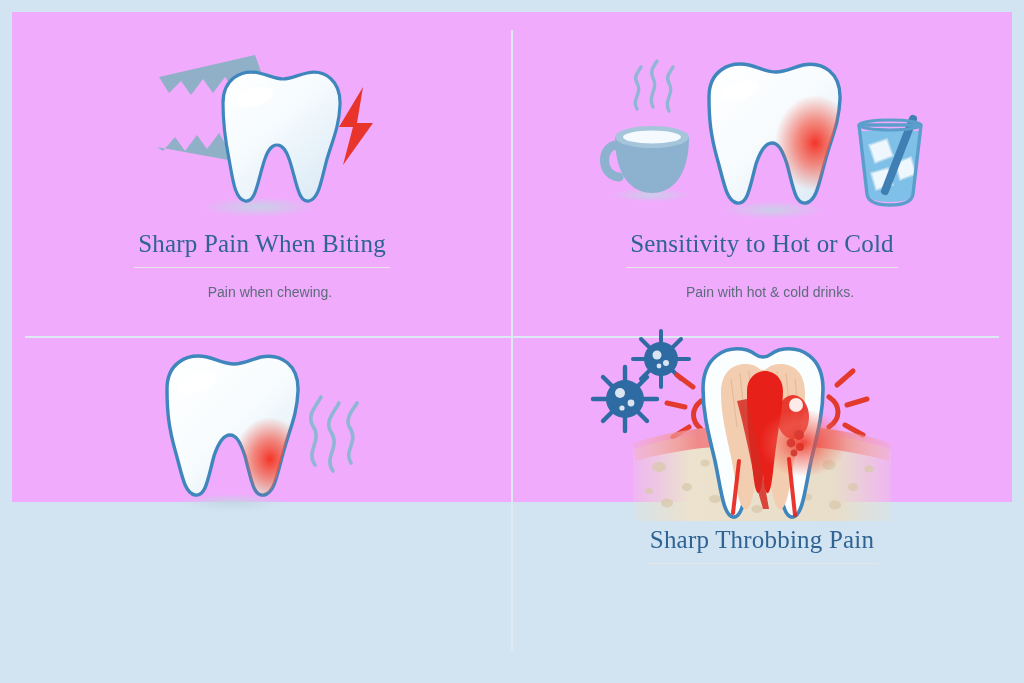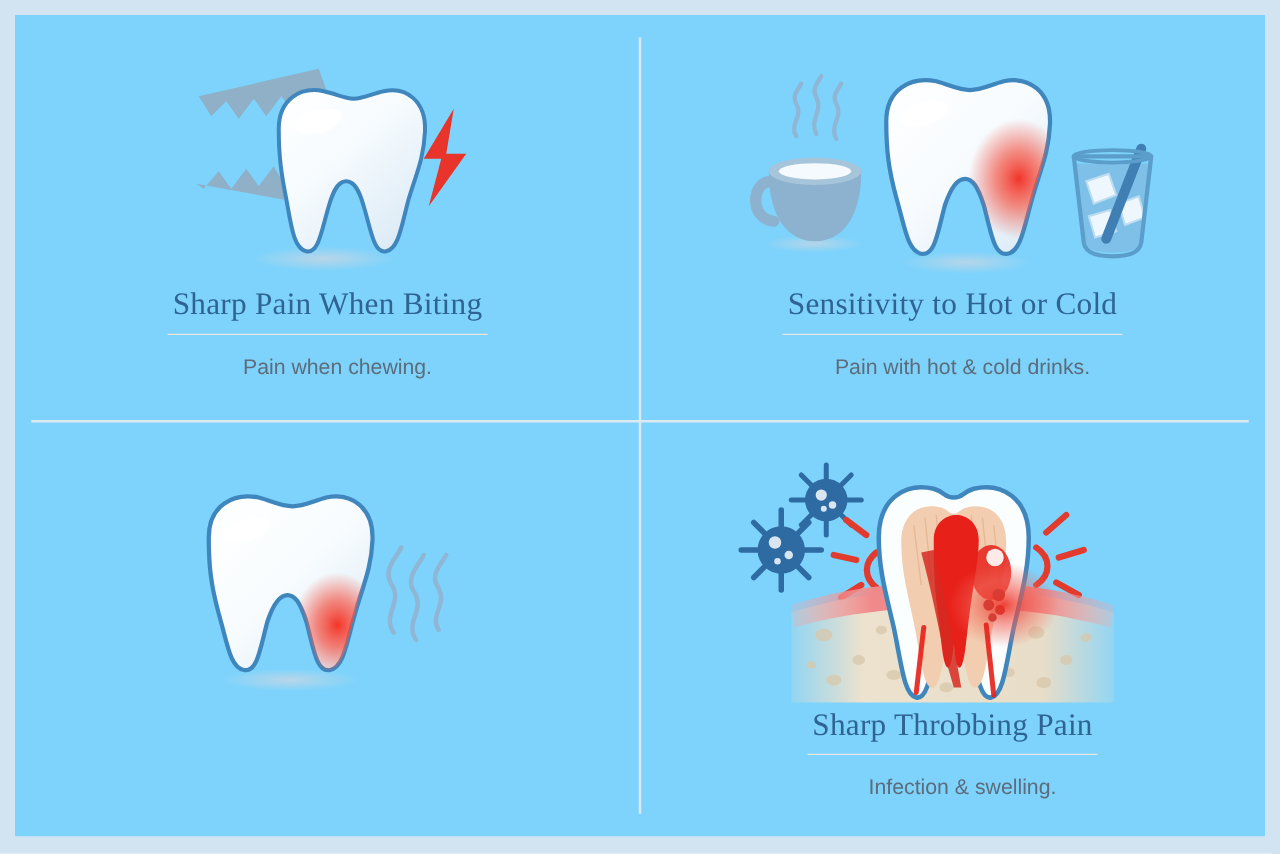--- a/index.html
+++ b/index.html
@@ -21,22 +21,22 @@
     width: 1024px;
     height: 683px;
     background: #d2e4f2;
     box-sizing: border-box;
   }
   .card {
     position: absolute;
     left: 12px;
     top: 12px;
     width: 1000px;
-    height: 657px;
-    background: #7dd3fc;
+    height: 490px;
+    background: #f0abfc;
     box-sizing: border-box;
   }
 
   
   .grid {
     position: absolute;
     inset: 0;
     display: grid;
     grid-template-columns: 1fr 1fr;
     grid-template-rows: 1fr 1fr;
@@ -88,21 +88,21 @@
     letter-spacing: 0.2px;
     line-height: 1.1;
     display: inline-block;
     padding: 0 4px 9px 4px;
     border-bottom: 1px solid #e6e6e6;
     white-space: nowrap;
   }
   .subtitle {
     margin-top: 16px;
     font-family: "Liberation Sans", sans-serif;
-    font-size: 17px;
+    font-size: 14px;
     color: #5d6c7b;
     line-height: 1.2;
     padding-left: 16px;
   }
 
   
   svg { display: block; overflow: visible; }
 </style>
 </head>
 <body>
@@ -428,19 +428,18 @@
             <ellipse cx="206" cy="112" rx="44" ry="34" fill="url(#infGlow)"></ellipse>
 
             <g stroke="#e8201a" stroke-width="4" stroke-linecap="round" fill="none" opacity="0.9">
               <path d="M142 130 L136 182"></path>
               <path d="M192 128 L198 184"></path>
             </g>
           </svg>
         </div>
         <div class="caption">
           <div class="title">Sharp Throbbing Pain</div>
-          <div class="subtitle">Infection &amp; swelling.</div>
         </div>
       </div>
 
     </div>
   </div>
 </div>
 
 </body></html>

